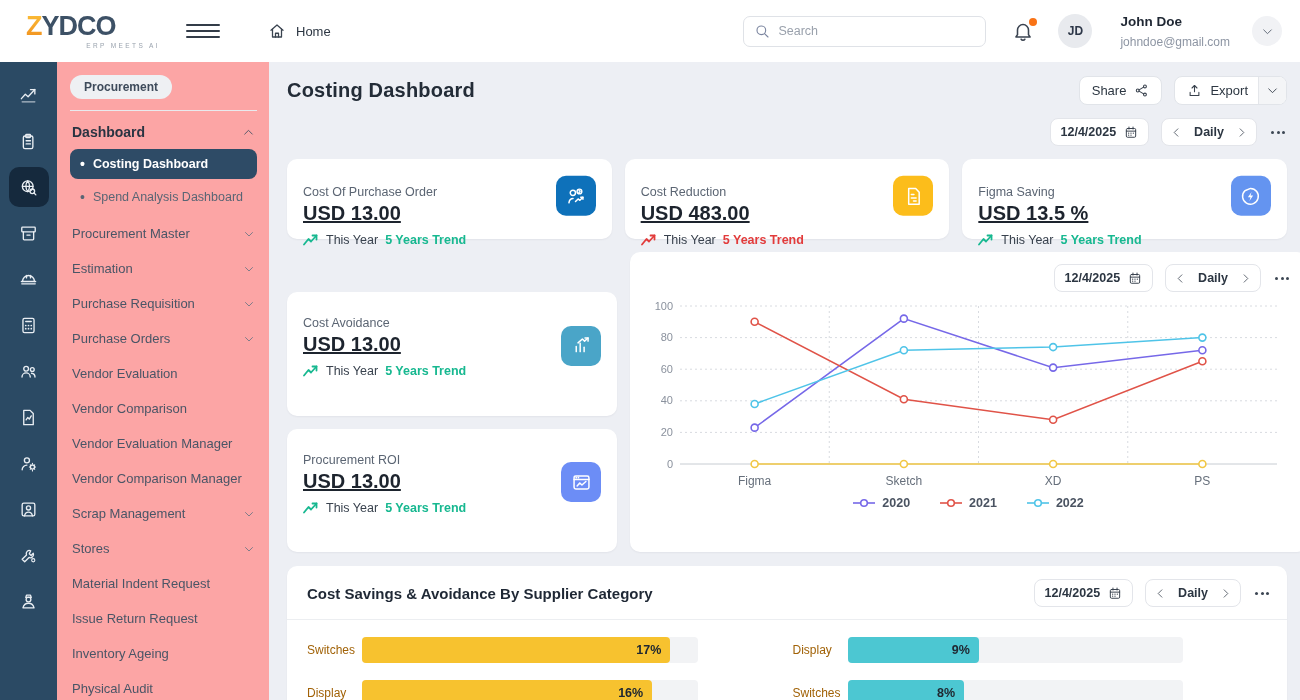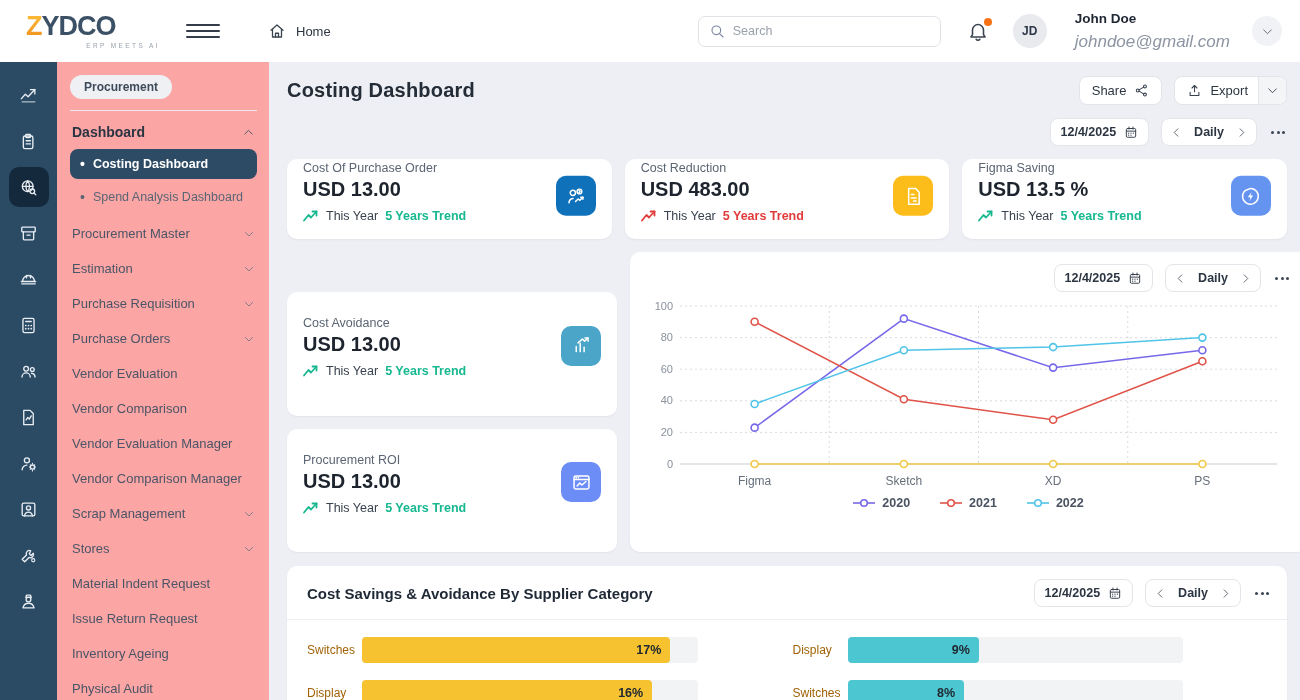--- a/index.html
+++ b/index.html
@@ -26,21 +26,21 @@
   .searchbox input { border:none; outline:none; font-size:12.5px; width:100%; color:#2c3642;
     font-family:"Liberation Sans",sans-serif; }
   .searchbox input::placeholder { color:#9aa1ac; }
   .bell { margin-left:26px; position:relative; border:none; background:none; cursor:pointer; width:26px; height:26px; }
   .bell svg { width:22px; height:22px; color:#3a4350; }
   .bell .dot { position:absolute; top:0; right:1px; width:8px; height:8px; border-radius:50%; background:#f97316; }
   .userblk { margin-left:20px; display:flex; align-items:center; gap:28px; cursor:pointer; }
   .avatar { width:34px; height:34px; border-radius:50%; background:#e8eaee; display:flex; align-items:center;
     justify-content:center; font-size:12px; font-weight:700; color:#2d3748; }
   .uname { font-size:13.5px; font-weight:700; color:#1f2733; }
-  .uemail { font-size:17px; color:#8d95a3; margin-top:6px;font-style:italic; }
+  .uemail { font-size:12px; color:#8d95a3; margin-top:6px; }
   .user-chevron { margin-left:22px; margin-right:18px; width:30px; height:30px; border-radius:50%;
     background:#f1f2f5; border:none; cursor:pointer; display:flex; align-items:center; justify-content:center; }
   .user-chevron svg { width:14px; height:14px; color:#5a6472; }
 
   
   .shell { display:flex; height:638px; }
   .rail { width:57px; background:#2b4a64; padding-top:13px; display:flex; flex-direction:column;
     align-items:center; flex:none; }
   .rail-btn { width:40px; height:40px; margin-bottom:6px; border:none; background:none; border-radius:10px;
     color:#e9eef3; display:flex; align-items:center; justify-content:center; cursor:pointer; flex:none; }
@@ -86,23 +86,23 @@
   .ctl svg { width:14px; height:14px; color:#39424e; }
   .period { padding:0 9px; gap:12px; }
   .pbtn { border:none; background:none; cursor:pointer; display:flex; align-items:center; color:#8a92a0; padding:0; }
   .pbtn svg { width:11px; height:11px; }
   .dots-btn { border:none; background:none; cursor:pointer; color:#3c4653; display:flex; gap:2.5px;
     align-items:center; padding:2px; }
   .dots-btn i { width:3px; height:3px; border-radius:50%; background:#3c4653; display:block; }
 
   .kpi-row { margin-top:13px; display:grid; grid-template-columns:repeat(3,1fr); gap:13px; }
   .card { background:#fff; border-radius:10px; box-shadow:0 1px 2px rgba(16,24,40,.05); position:relative; }
-  .kpi { padding:2px 16px; height:80px; }
+  .kpi { padding:26px 16px; height:80px; }
   .kpi-label { font-size:12.5px; color:#5b6573; }
-  .kpi-value { font-size:20px; font-weight:800; color:#1d242e; margin-top:3px; }
+  .kpi-value { font-size:20px; font-weight:800; color:#1d242e; margin-top:3px;text-decoration:underline; }
   .kpi-icon { position:absolute; right:16px; top:50%; transform:translateY(-58%); width:40px; height:40px;
     border-radius:10px; display:flex; align-items:center; justify-content:center; color:#fff; }
   .kpi-icon svg { width:21px; height:21px; }
   .kpi-trend { display:flex; align-items:center; gap:7px; font-size:12.5px; margin-top:8px; }
   .kpi-trend .ty { color:#39424e; }
   .kpi-trend a { font-weight:700; text-decoration:none; cursor:pointer; }
   .kpi-trend svg { width:16px; height:12px; }
 
   .mid-grid { margin-top:13px; display:grid; grid-template-columns:330px 1fr; gap:13px; }
   .left-col { display:flex; flex-direction:column; gap:13px; padding-top:40px; }

